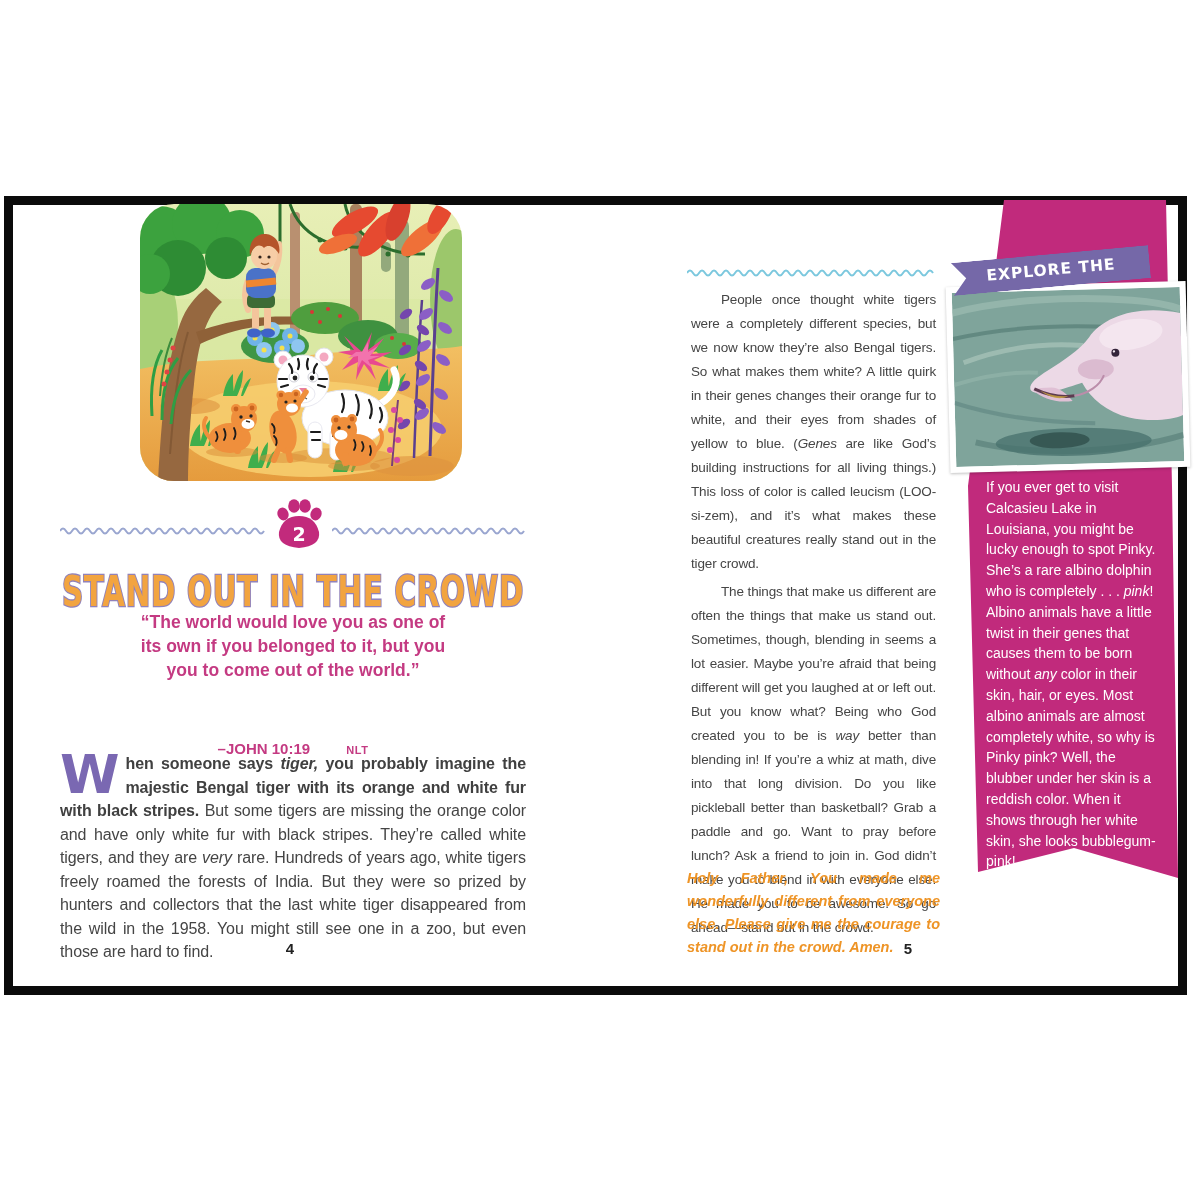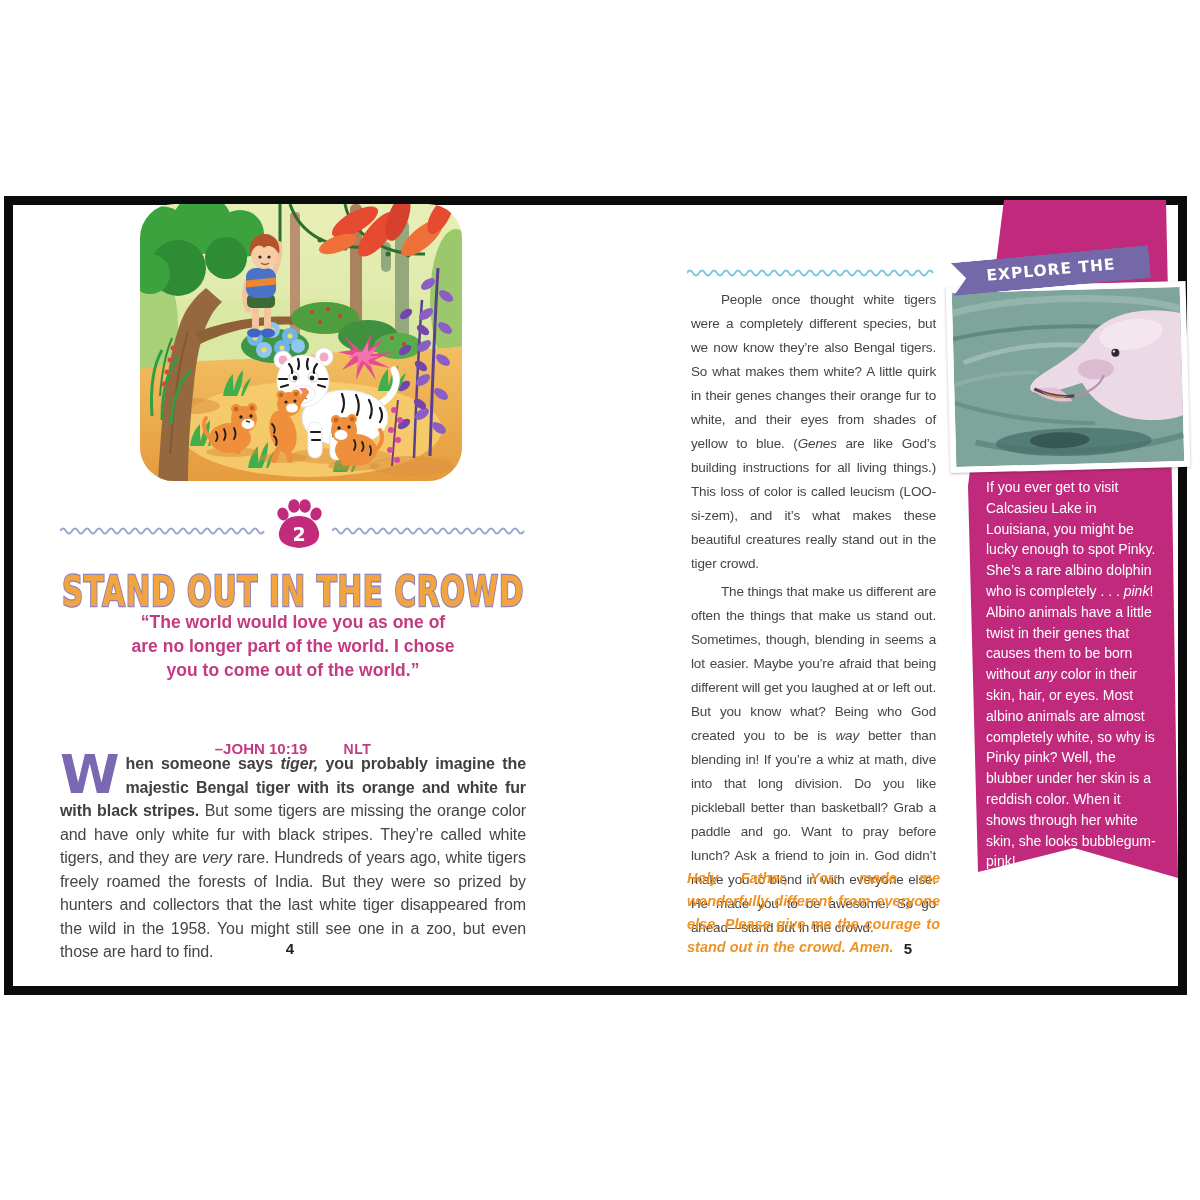--- a/index.html
+++ b/index.html
@@ -14,21 +14,21 @@
   
   .illu{left:140px;top:204px;width:322px;height:277px;}
   .wave-svg{display:block;}
   .paw{left:271px;top:498px;width:56px;height:54px;}
   .title-svg text{font-family:"DejaVu Sans","Liberation Sans",sans-serif;font-weight:700;
                   letter-spacing:1px;}
   .verse{left:60px;top:610px;width:466px;text-align:center;color:#c43a82;
          font-weight:700;font-size:17.5px;line-height:24px;}
   .verse-ref{left:60px;top:740px;width:466px;text-align:center;color:#c43a82;
              font-weight:700;font-size:15px;}
-  .verse-ref .nlt{font-size:14px;letter-spacing:.5px;padding-left:32px;}
+  .verse-ref .nlt{font-size:11px;letter-spacing:.5px;padding-left:32px;}
   .body-left{left:60px;top:752px;width:466px;font-size:16px;line-height:23.5px;
              text-align:justify;color:#454545;letter-spacing:-0.1px;}
   .dropcap{float:left;color:#7a68b2;font-weight:700;font-size:54px;line-height:42px;
            margin:2px 6px 0 0;font-family:"DejaVu Sans",sans-serif;}
   .lead{color:#404040;font-weight:700;}
   .it{font-style:italic;}
   .pagenum{font-size:15px;color:#222;font-weight:600;}
   .pn-left{left:270px;top:940px;width:40px;text-align:center;}
   .pn-right{left:888px;top:940px;width:40px;text-align:center;}
 
@@ -333,21 +333,21 @@
     <text x="28" y="43" text-anchor="middle" fill="#ffffff" font-size="19" font-weight="bold" font-family="DejaVu Sans, sans-serif">2</text>
   </svg>
 </div>
 
 <svg class="abs title-svg" style="left:58px;top:568px;" width="470" height="50" viewBox="0 0 470 50">
   <text x="235" y="38" text-anchor="middle" font-size="42" fill="#f2a440" stroke="#9182ba" stroke-width="2.6" paint-order="stroke" textLength="462" lengthAdjust="spacingAndGlyphs">STAND OUT IN THE CROWD</text>
 </svg>
 
 <div class="abs verse">
     <div>“The world would love you as one of</div>
-    <div>are no longer part of the world. I chose</div>
+    <div>its own if you belonged to it, but you</div>
     <div>you to come out of the world.”</div>
   </div>
 <div class="abs verse-ref">
   <span>–JOHN 10:19</span>
   <span class="nlt">NLT</span>
 </div>
 
 <div class="abs body-left">
   <span class="dropcap">W</span><span><span class="lead">hen someone says </span><span class="lead it">tiger,</span><span class="lead"> you probably imagine the majestic Bengal tiger with its orange and white fur with black stripes.</span><span> But some tigers are missing the orange color and have only white fur with black stripes. They’re called white tigers, and they are </span><span class="it">very</span><span> rare. Hundreds of years ago, white tigers freely roamed the forests of India. But they were so prized by hunters and collectors that the last white tiger disappeared from the wild in the 1958. You might still see one in a zoo, but even those are hard to find.</span></span>
 </div>

